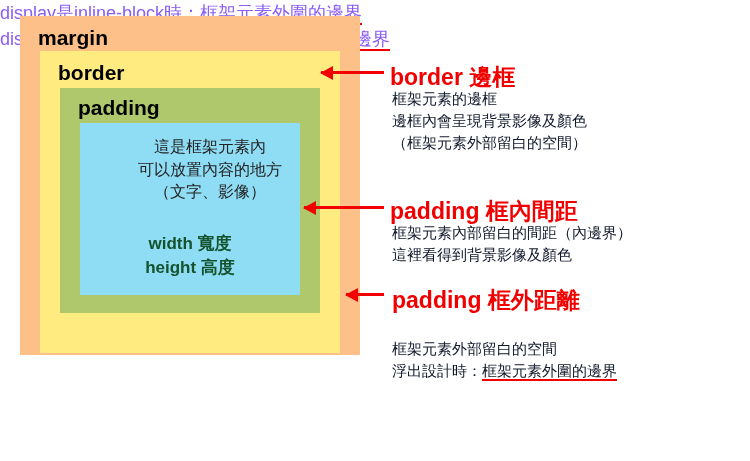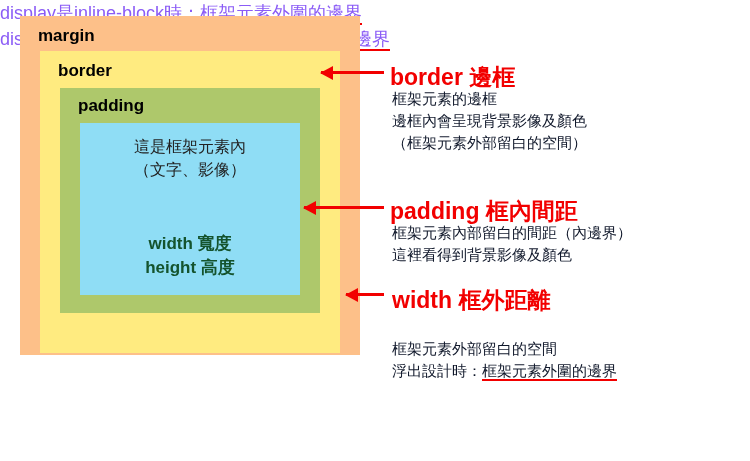--- a/index.html
+++ b/index.html
@@ -26,32 +26,32 @@
     background:#aec86b;box-sizing:border-box;
   }
   .box-content{
     position:absolute;left:20px;top:35px;width:220px;height:172px;
     background:#8fddf5;box-sizing:border-box;
   }
 
   .box-label{
     position:absolute;
     font-weight:bold;
-    font-size:17px;
+    font-size:21px;
     color:#000000;
     letter-spacing:0;
     white-space:nowrap;
   }
   .lbl-margin{left:38px;top:26px;}
   .lbl-border{left:58px;top:61px;}
   .lbl-padding{left:78px;top:96px;}
 
   
   .content-text{
-    position:absolute;left:80px;top:136px;width:220px;
+    position:absolute;left:80px;top:136px;width:260px;
     text-align:center;color:#222222;
     font-size:16px;line-height:1.42;
   }
   .content-text .ln{display:block;}
   .content-dims{
     position:absolute;left:80px;top:232px;width:220px;
     text-align:center;color:#14532d;
     font-weight:bold;font-size:17px;line-height:1.42;
   }
   .content-dims .ln{display:block;}
@@ -107,20 +107,21 @@
       </div>
     </div>
   </div>
 
   <div class="box-label lbl-margin">margin</div>
   <div class="box-label lbl-border">border</div>
   <div class="box-label lbl-padding">padding</div>
 
   <div class="content-text">
     <span class="ln">這是框架元素內</span>
+    <span class="ln">可以放置內容的地方</span>
     <span class="ln">（文字、影像）</span>
   </div>
 
   <div class="content-dims">
     <span class="ln">width 寬度</span>
     <span class="ln">height 高度</span>
   </div>
 
   <div class="arrow arrow-border"></div>
   <div class="arrow arrow-padding"></div>
@@ -132,21 +133,21 @@
     <span class="ln">邊框內會呈現背景影像及顏色</span>
     <span class="ln">（框架元素外部留白的空間）</span>
   </div>
 
   <div class="ann ann-title ann-padding-title">padding 框內間距</div>
   <div class="ann ann-body ann-padding-body">
     <span class="ln">框架元素內部留白的間距（內邊界）</span>
     <span class="ln">這裡看得到背景影像及顏色</span>
   </div>
 
-  <div class="ann ann-title ann-margin-title">width 框外距離</div>
+  <div class="ann ann-title ann-margin-title">padding 框外距離</div>
   <div class="ann ann-body ann-margin-body">
     <span class="ln">框架元素外部留白的空間</span>
     <span class="ln"><span>浮出設計時：</span><span class="ul">框架元素外圍的邊界</span></span>
   </div>
 
   <div class="ann-extra">
     <span class="ln"><span>display是inline-block時：</span><span class="ul">框架元素外圍的邊界</span></span>
     <span class="ln"><span>display是flex的子元素之間：</span><span class="ul">框架元素外圍的邊界</span></span>
   </div>
 

